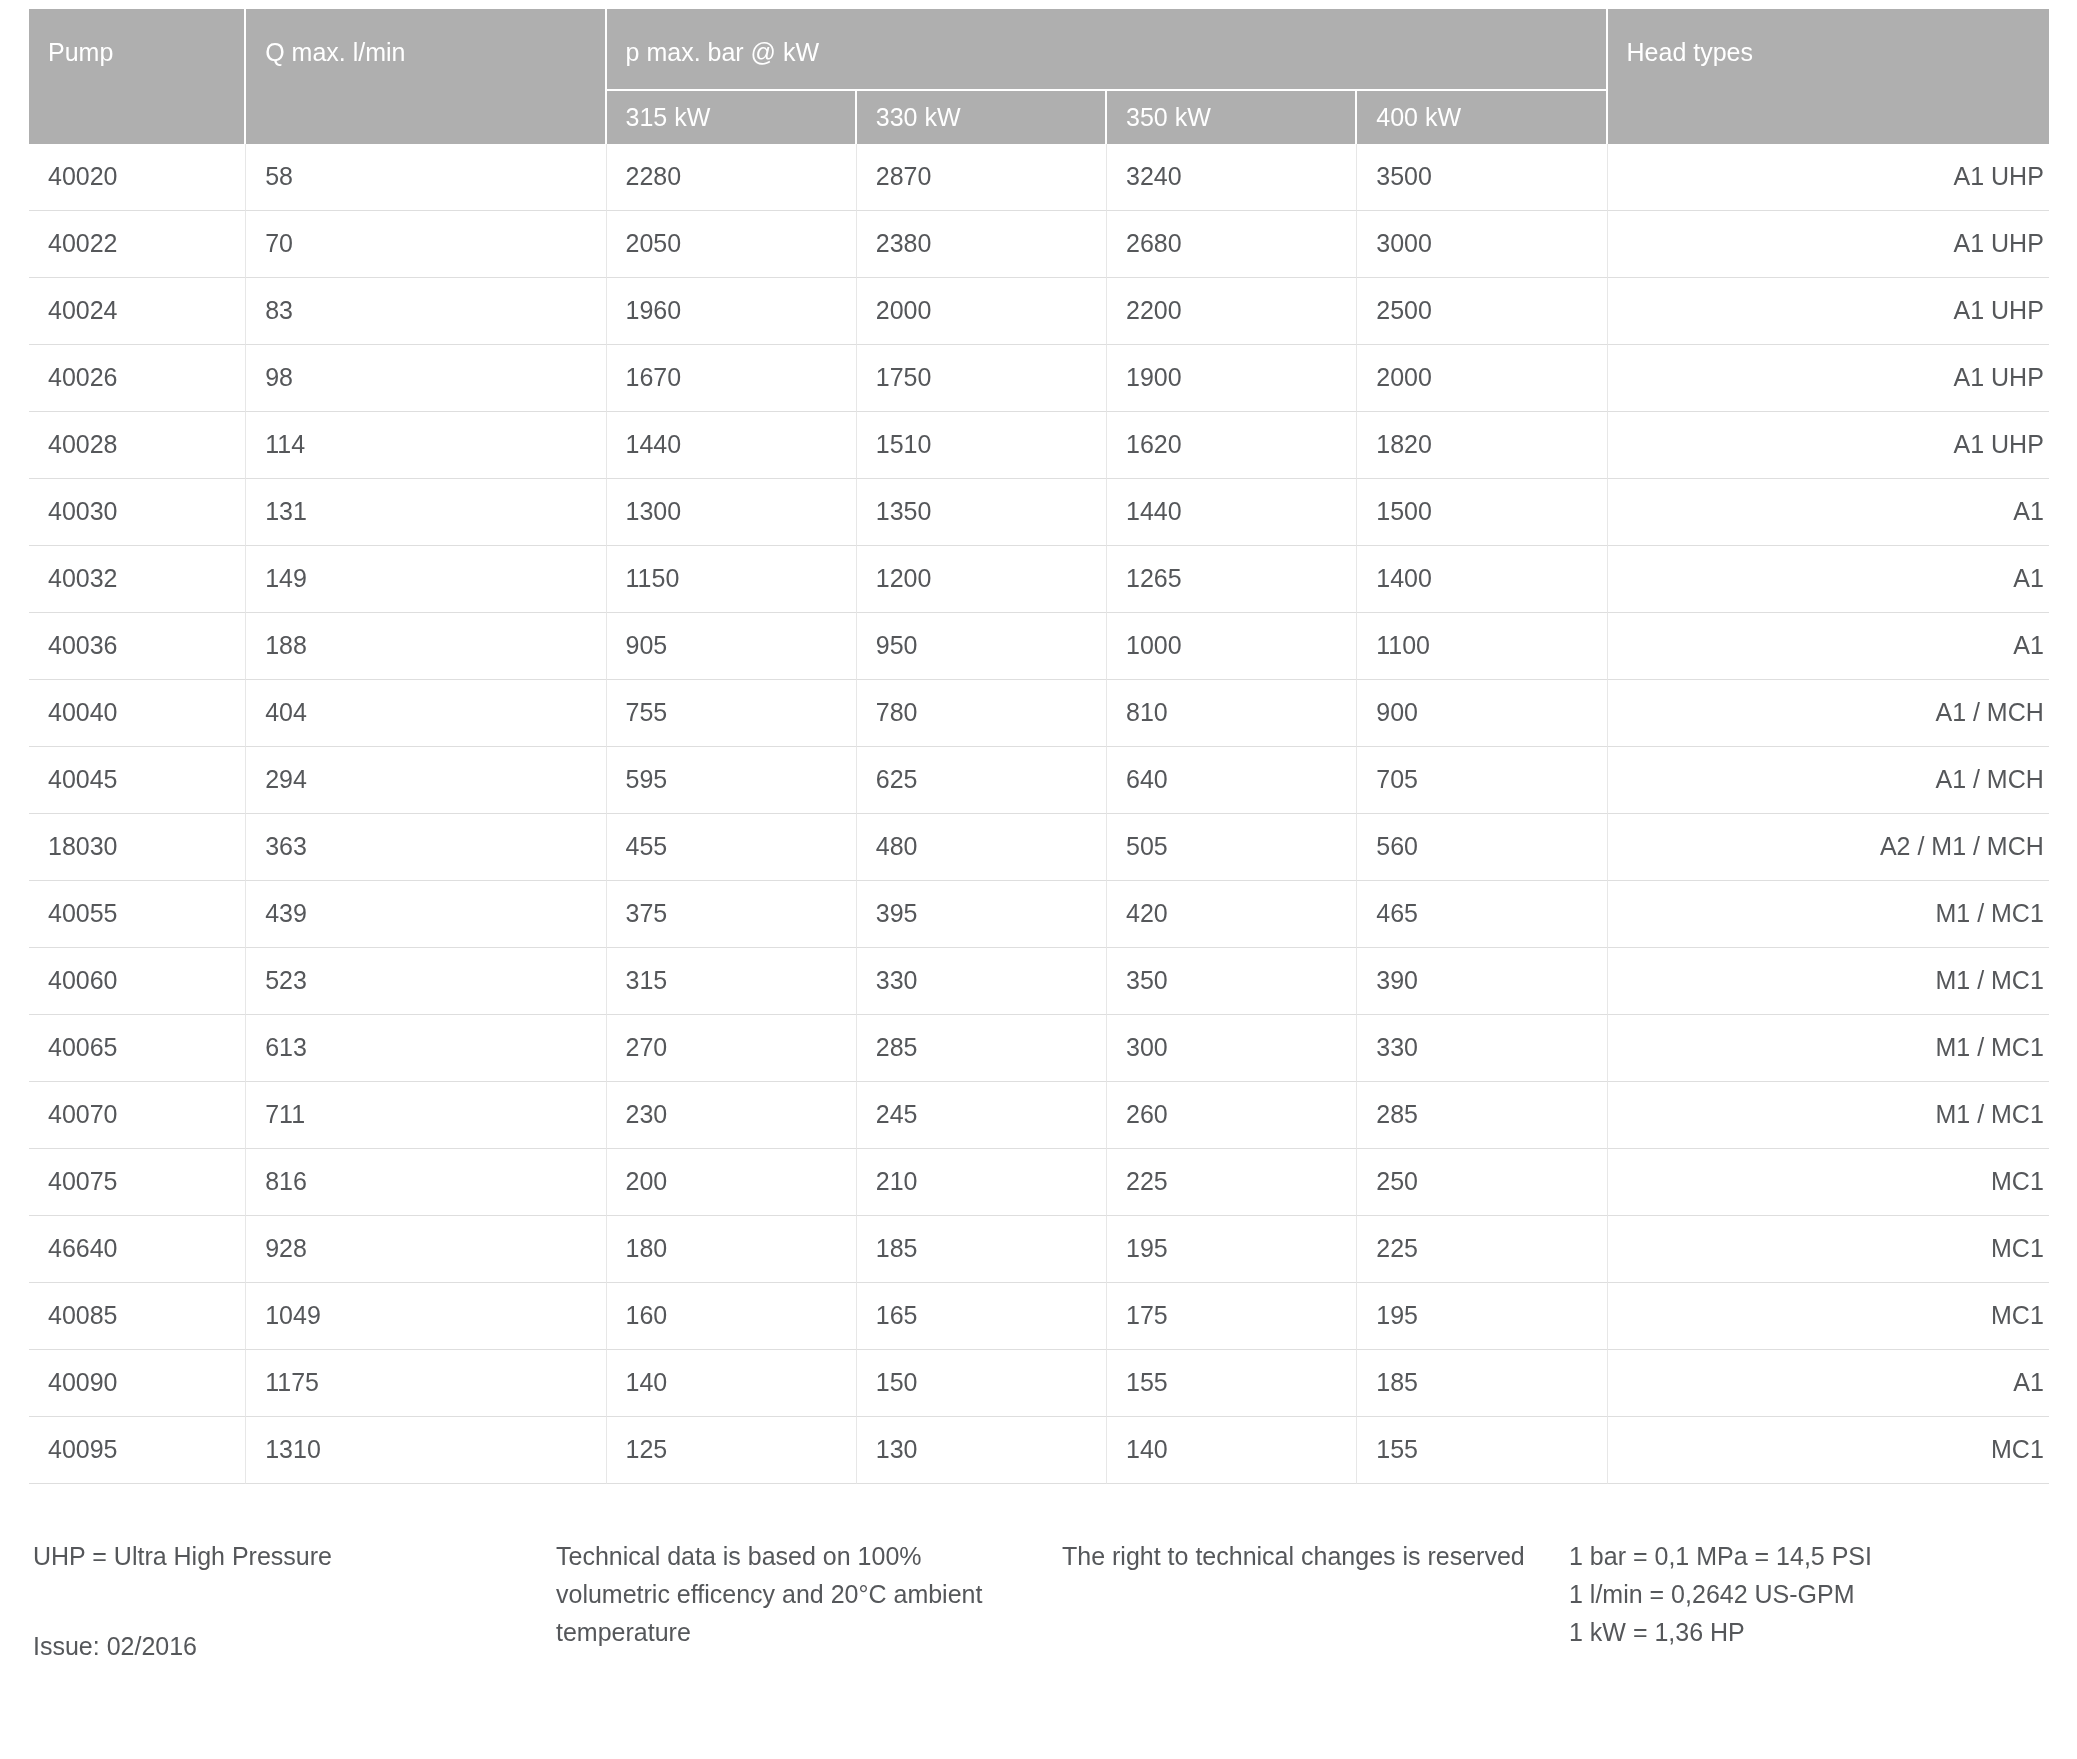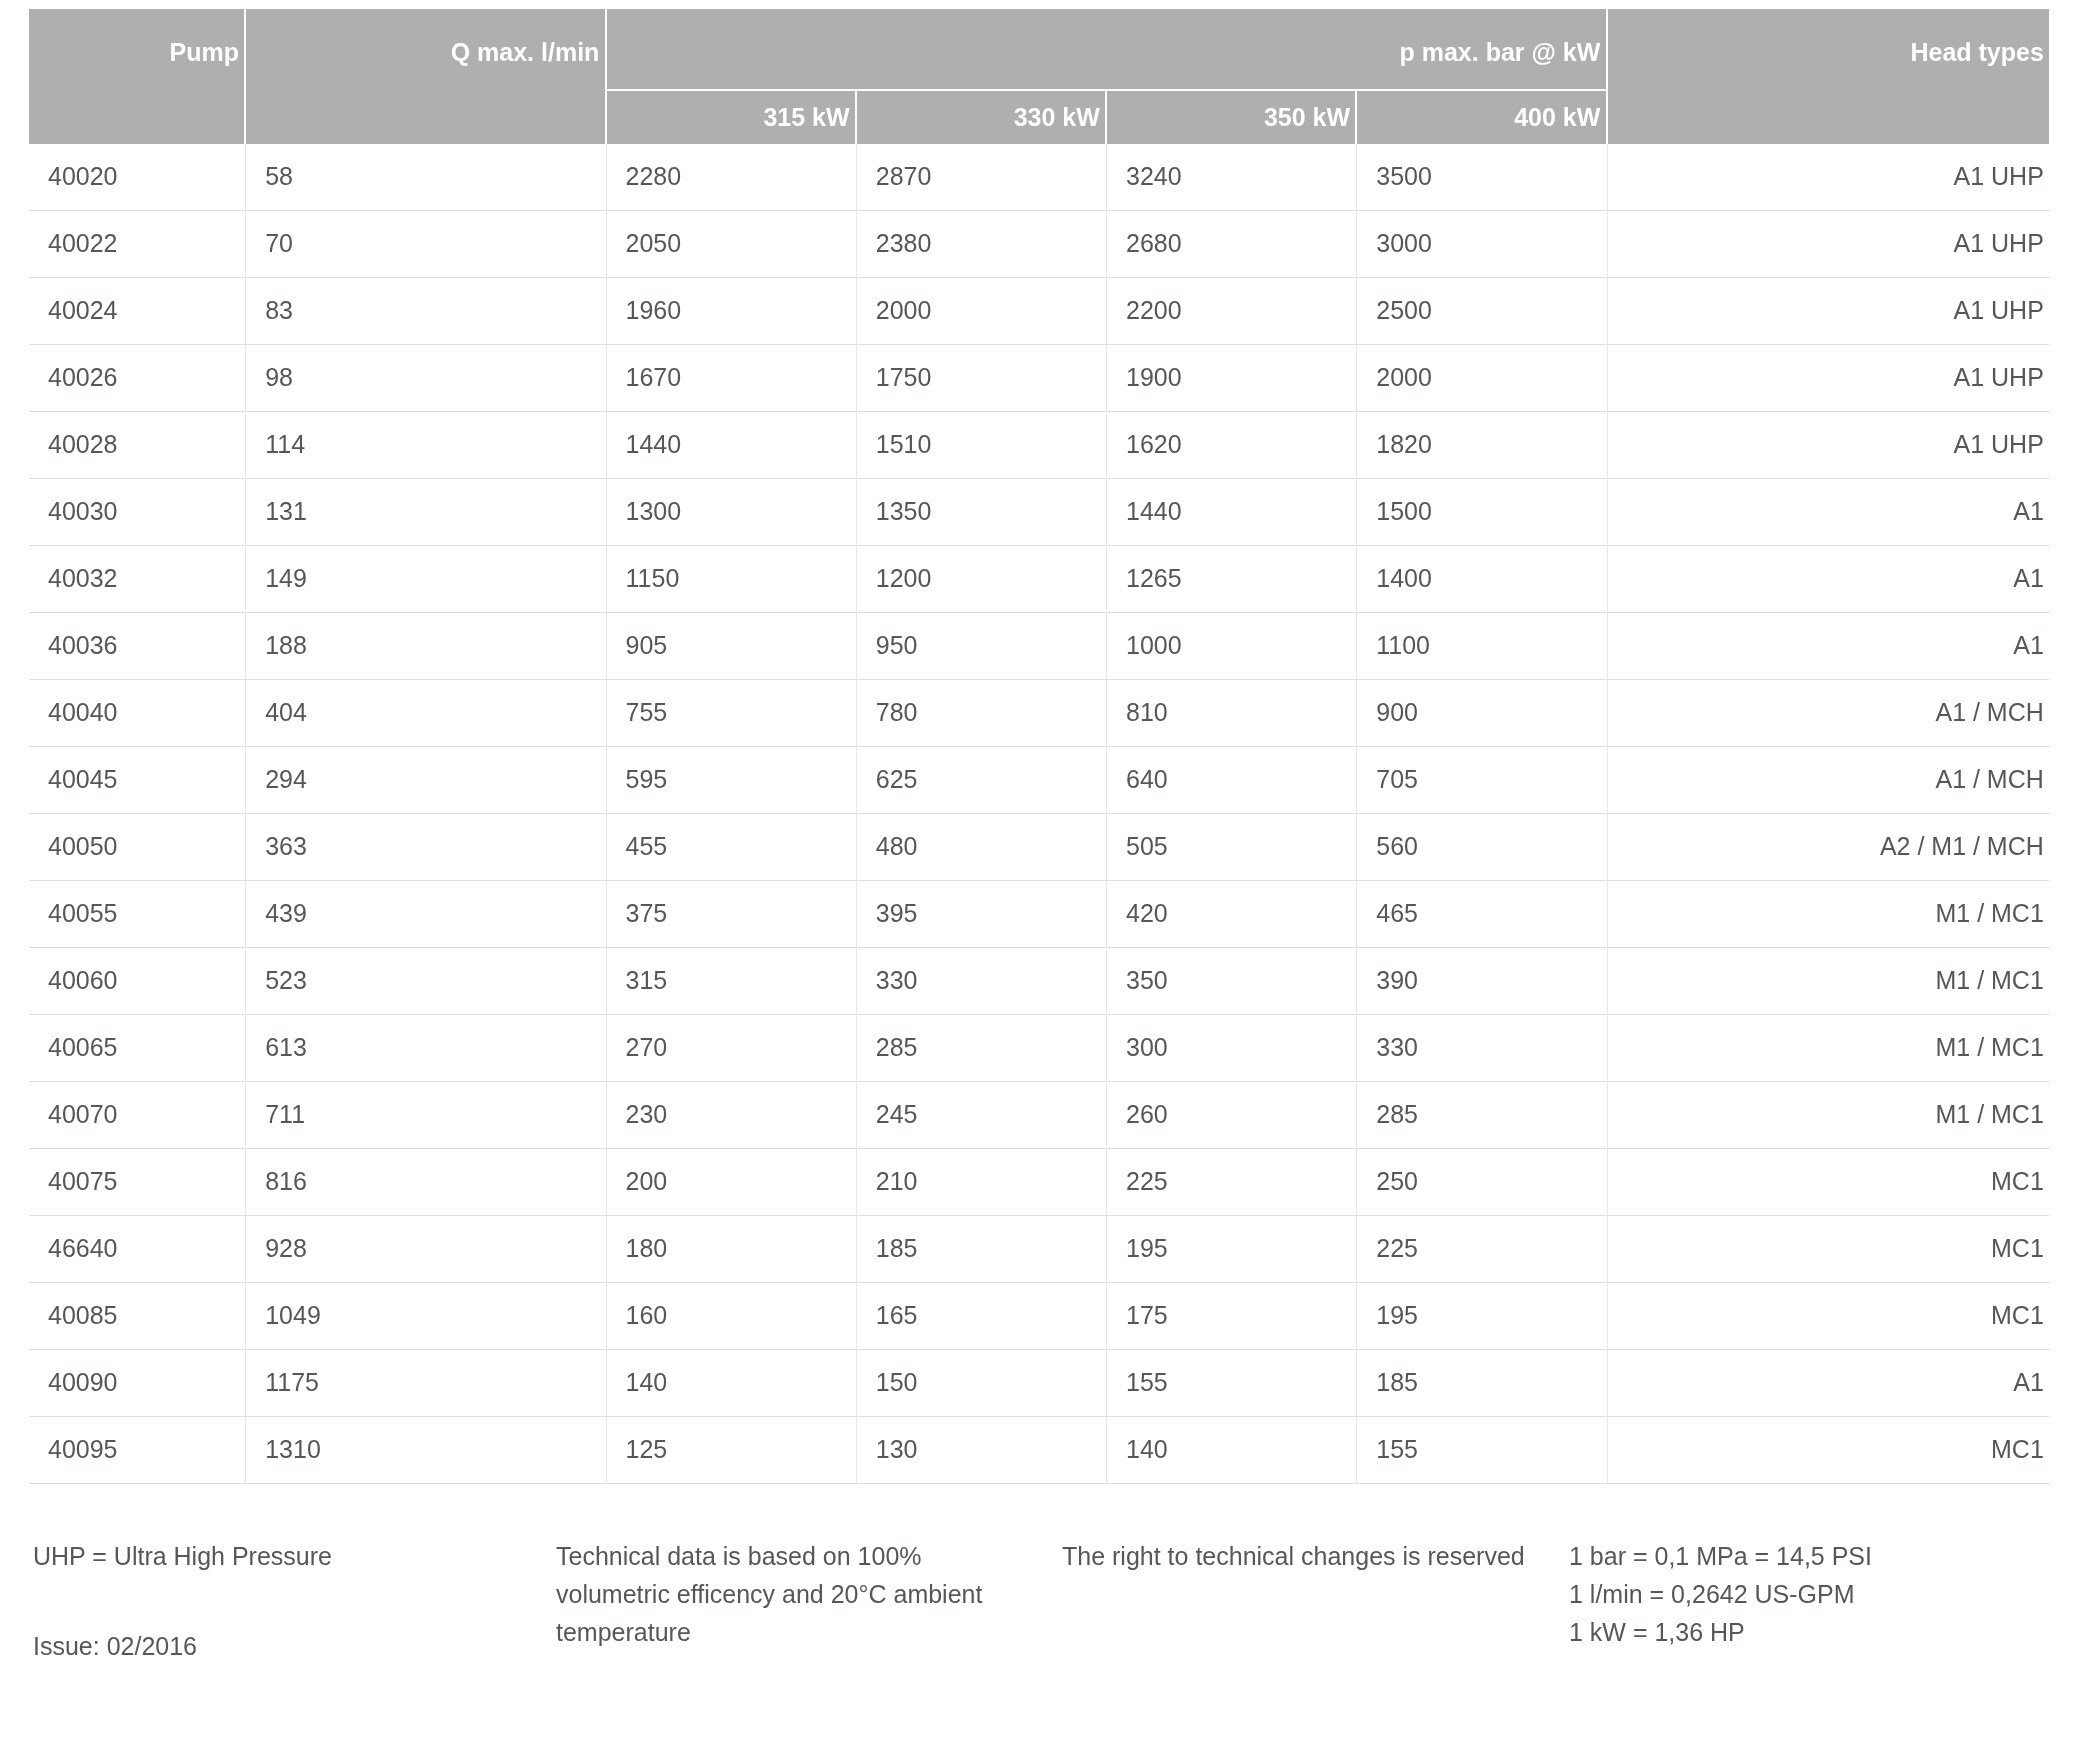--- a/index.html
+++ b/index.html
@@ -12,21 +12,21 @@
   }
   .page { position: relative; width: 2078px; height: 1760px; overflow: hidden; }
 
   table.pump-table {
     position: absolute; left: 29px; top: 8.7px; width: 2020px;
     border-collapse: separate; border-spacing: 0; table-layout: fixed;
   }
   thead th {
     background: var(--header-bg, #afafaf);
     color: var(--header-text, #ffffff);
-    font-weight: bold; text-align: right;
+    font-weight: normal; text-align: left;
     font-size: 25px; padding: 0 5.2px 0 19px;
   }
   thead tr.tier1 th { height: 82px; }
   thead tr.tier2 th { height: 53px; vertical-align: middle; }
   th.span-rows { height: 135px; vertical-align: top; padding-top: 29px; }
   th.group { vertical-align: top; padding-top: 29px; border-bottom: 2.6px solid #ffffff; }
   th.br { border-right: 2.6px solid #ffffff; }
 
   tbody td {
     height: 67px; font-size: 25px; padding: 0 5.2px 0 19px;
@@ -163,21 +163,21 @@
         <tr>
           <td>40045</td>
           <td>294</td>
           <td>595</td>
           <td>625</td>
           <td>640</td>
           <td>705</td>
           <td>A1 / MCH</td>
         </tr>
         <tr>
-          <td>40050</td>
+          <td>18030</td>
           <td>363</td>
           <td>455</td>
           <td>480</td>
           <td>505</td>
           <td>560</td>
           <td>A2 / M1 / MCH</td>
         </tr>
         <tr>
           <td>40055</td>
           <td>439</td>

